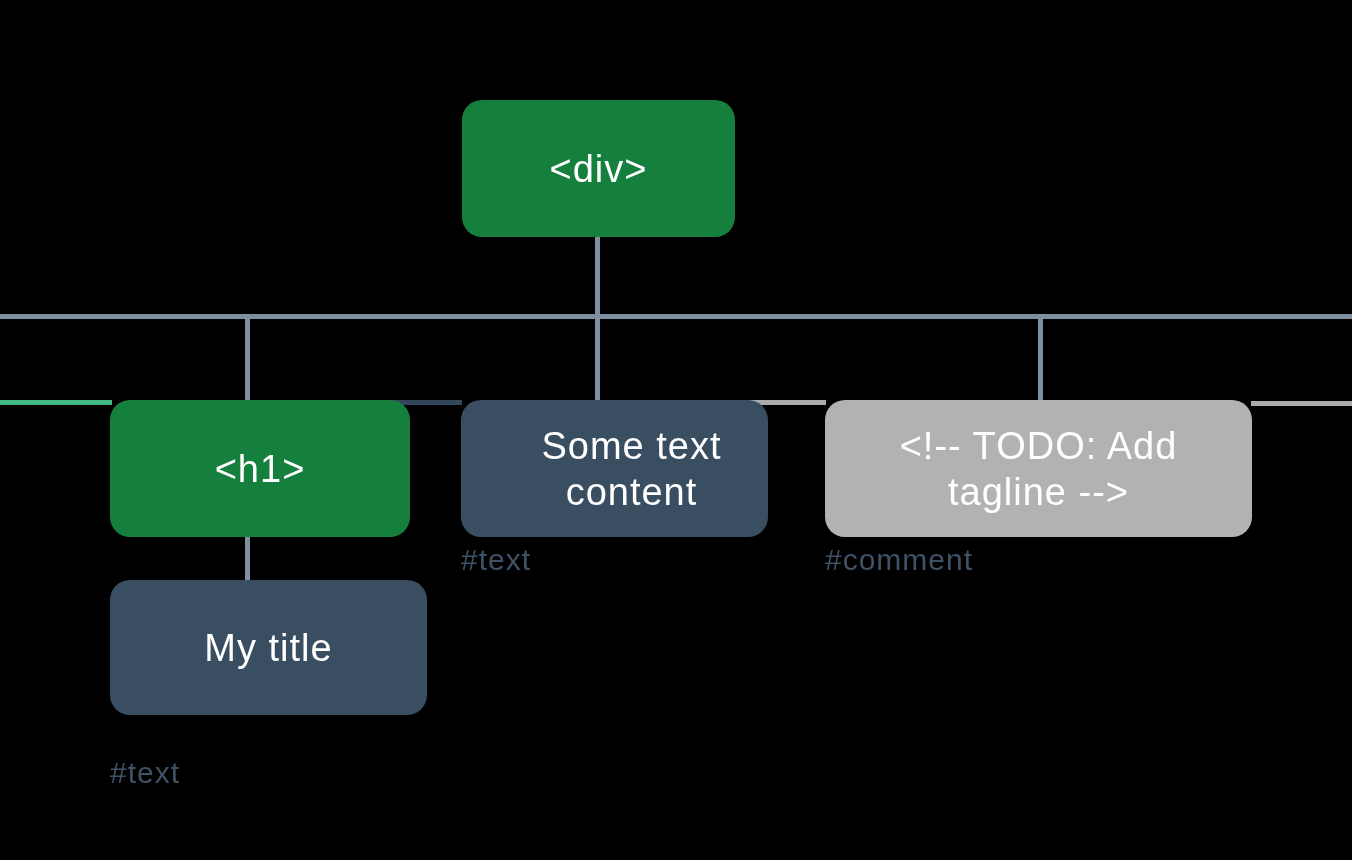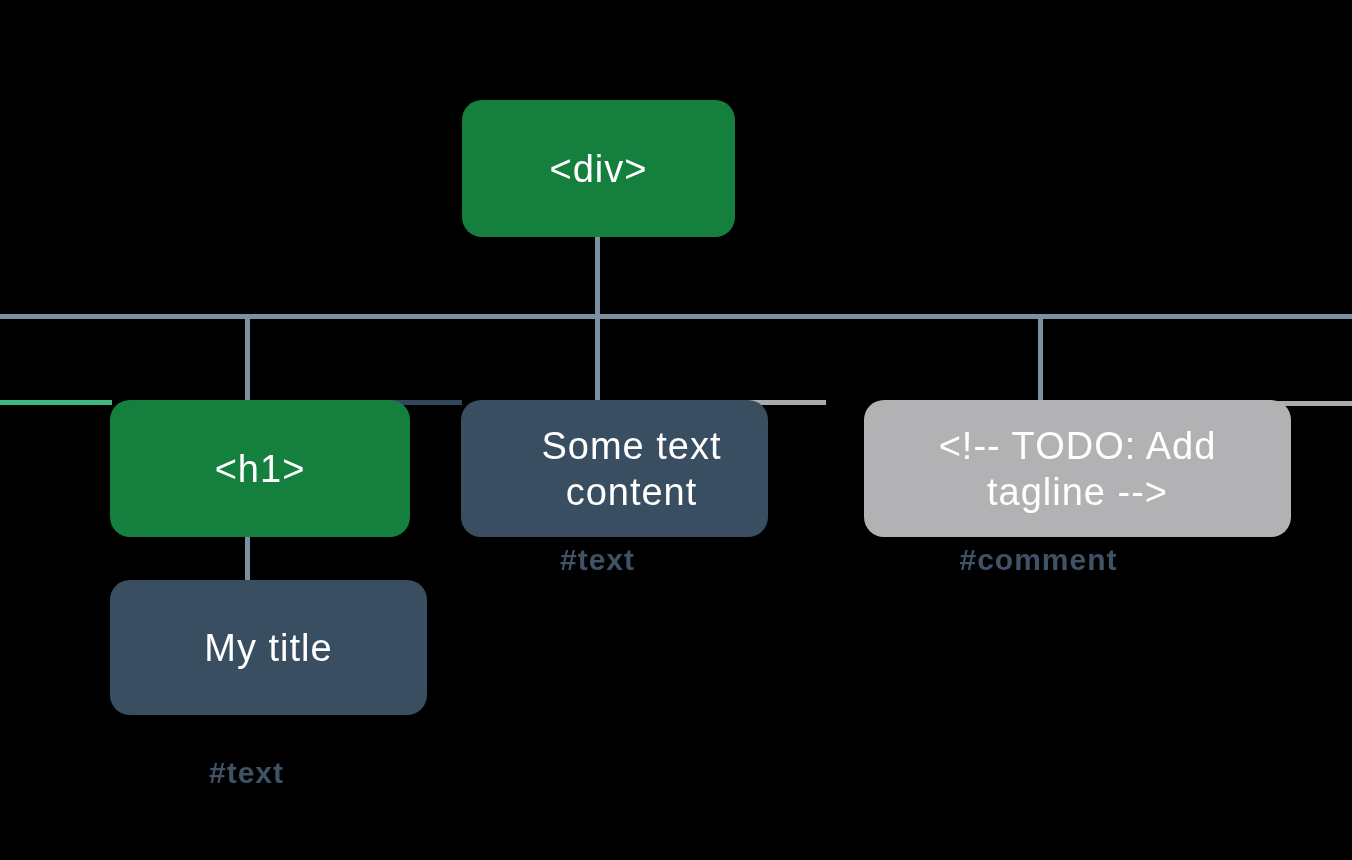--- a/index.html
+++ b/index.html
@@ -35,24 +35,24 @@
     letter-spacing: 1px;
     line-height: 46px;
     white-space: pre-line;
   }
   .node.element { background: #15803d; }
   .node.textnode { background: #3a4e61; }
   .node.commentnode { background: #b2b2b4; }
   .type-label {
     position: absolute;
     z-index: 2;
-    text-align: center;
+    text-align: left;
     color: #3f5266;
     font-size: 30px;
-    font-weight: 700;
+    font-weight: 400;
     letter-spacing: 1px;
   }
   .stub { height: 5px; top: 400px; }
 </style>
 </head>
 <body>
 
 <div id="canvas">
 
   <div class="line vline" style="left:595px; top:237px; height:80px;"></div>
@@ -76,21 +76,21 @@
 
   <div class="node element" style="left:110px; top:400px; width:300px; height:137px;">
     <span>&lt;h1&gt;</span>
   </div>
 
   <div class="node textnode" style="left:461px; top:400px; width:273px; height:137px;padding-left:34px;">
     <span>Some text
 content</span>
   </div>
 
-  <div class="node commentnode" style="left:825px; top:400px; width:427px; height:137px;margin-left:39px;">
+  <div class="node commentnode" style="left:825px; top:400px; width:427px; height:137px;">
     <span>&lt;!-- TODO: Add
 tagline  --&gt;</span>
   </div>
 
   <div class="node textnode" style="left:110px; top:580px; width:317px; height:135px;">
     <span>My title</span>
   </div>
 
   <div class="type-label" style="left:461px; top:543px; width:273px;">#text</div>
 

